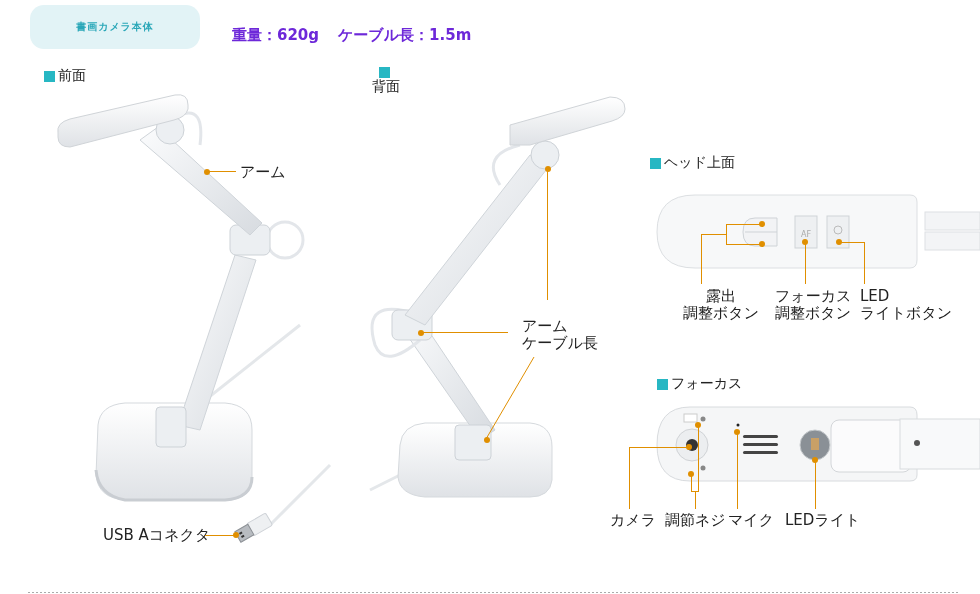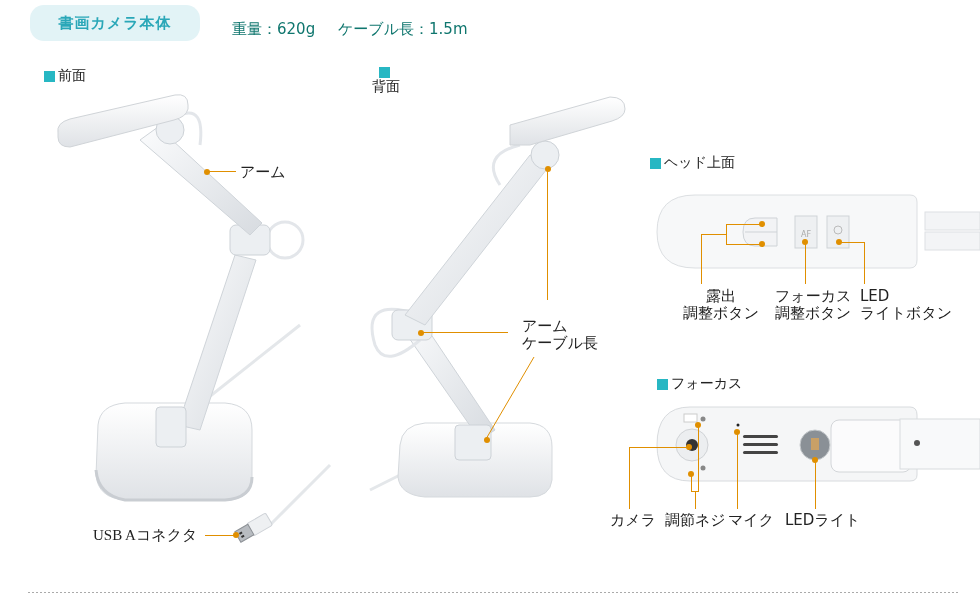--- a/index.html
+++ b/index.html
@@ -1,25 +1,25 @@
 <!DOCTYPE html>
 <html><head>
 <meta charset="utf-8">
 <style>
   * { box-sizing: border-box; margin: 0; padding: 0; }
   html, body { width: 980px; height: 594px; background: #ffffff; overflow: hidden; }
   body { position: relative; font-family: "DejaVu Sans", "Liberation Sans", sans-serif; color: #222; }
 
   .pill {
-    position: absolute; left: 30px; top: 5px; width: 170px; height: 36px;
+    position: absolute; left: 30px; top: 5px; width: 170px; height: 44px;
     background: #e2f3f6; border-radius: 14px;
-    color: #2aa7b8; font-size: 15px; font-weight: bold; letter-spacing: 1px;
+    color: #2aa7b8; font-size: 10px; font-weight: bold; letter-spacing: 1px;
     display: flex; align-items: center; justify-content: center;
   }
-  .spec { position: absolute; top: 20px; font-size: 15px; color: #0f766e; }
+  .spec { position: absolute; top: 26px; font-size: 15px; color: #6d28d9; font-weight: bold; }
 
   .sec-label { position: absolute; font-size: 14px; color: #222; display: flex; align-items: center; }
   .sec-label .sq { width: 11px; height: 11px; background: #27b7c3; margin-right: 3px; display: inline-block; }
 
   .callout { position: absolute; font-size: 15px; color: #222; line-height: 17px; white-space: nowrap; }
   .ln { position: absolute; background: #e08f00; }
   .dot { position: absolute; width: 6px; height: 6px; border-radius: 50%; background: #e08f00; }
 
   .photo { position: absolute; }
   .dots-rule { position: absolute; left: 28px; top: 592px; width: 932px; height: 1px;
@@ -74,21 +74,21 @@
     <rect x="-14" y="-6" width="15" height="12" fill="#b8bcc1" stroke="#8d9196"></rect>
     <rect x="-11" y="-3" width="3" height="2" fill="#333"></rect>
       <rect x="-11" y="1" width="3" height="2" fill="#333"></rect>
   </g>
 </svg>
 
 <span class="dot" style="left:204px; top:169px;"></span>
 <span class="ln" style="left:208px; top:171px; width:28px; height:1px;"></span>
 <div class="callout" style="left:240px; top:164px;">アーム</div>
 
-<div class="callout" style="left:93px; top:527px;font-family:Liberation Serif, serif;">USB Aコネクタ</div>
+<div class="callout" style="left:103px; top:527px;">USB Aコネクタ</div>
 <span class="ln" style="left:205px; top:535px; width:30px; height:1px;"></span>
 <span class="dot" style="left:233px; top:532px;"></span>
 
 <div class="sec-label" style="left:372px; top:67px;flex-direction:column;">
   <span class="sq"></span>
   <span>背面</span>
 </div>
 
 <svg class="photo" style="left:340px; top:85px;" width="300" height="420" viewBox="0 0 300 420">
 

